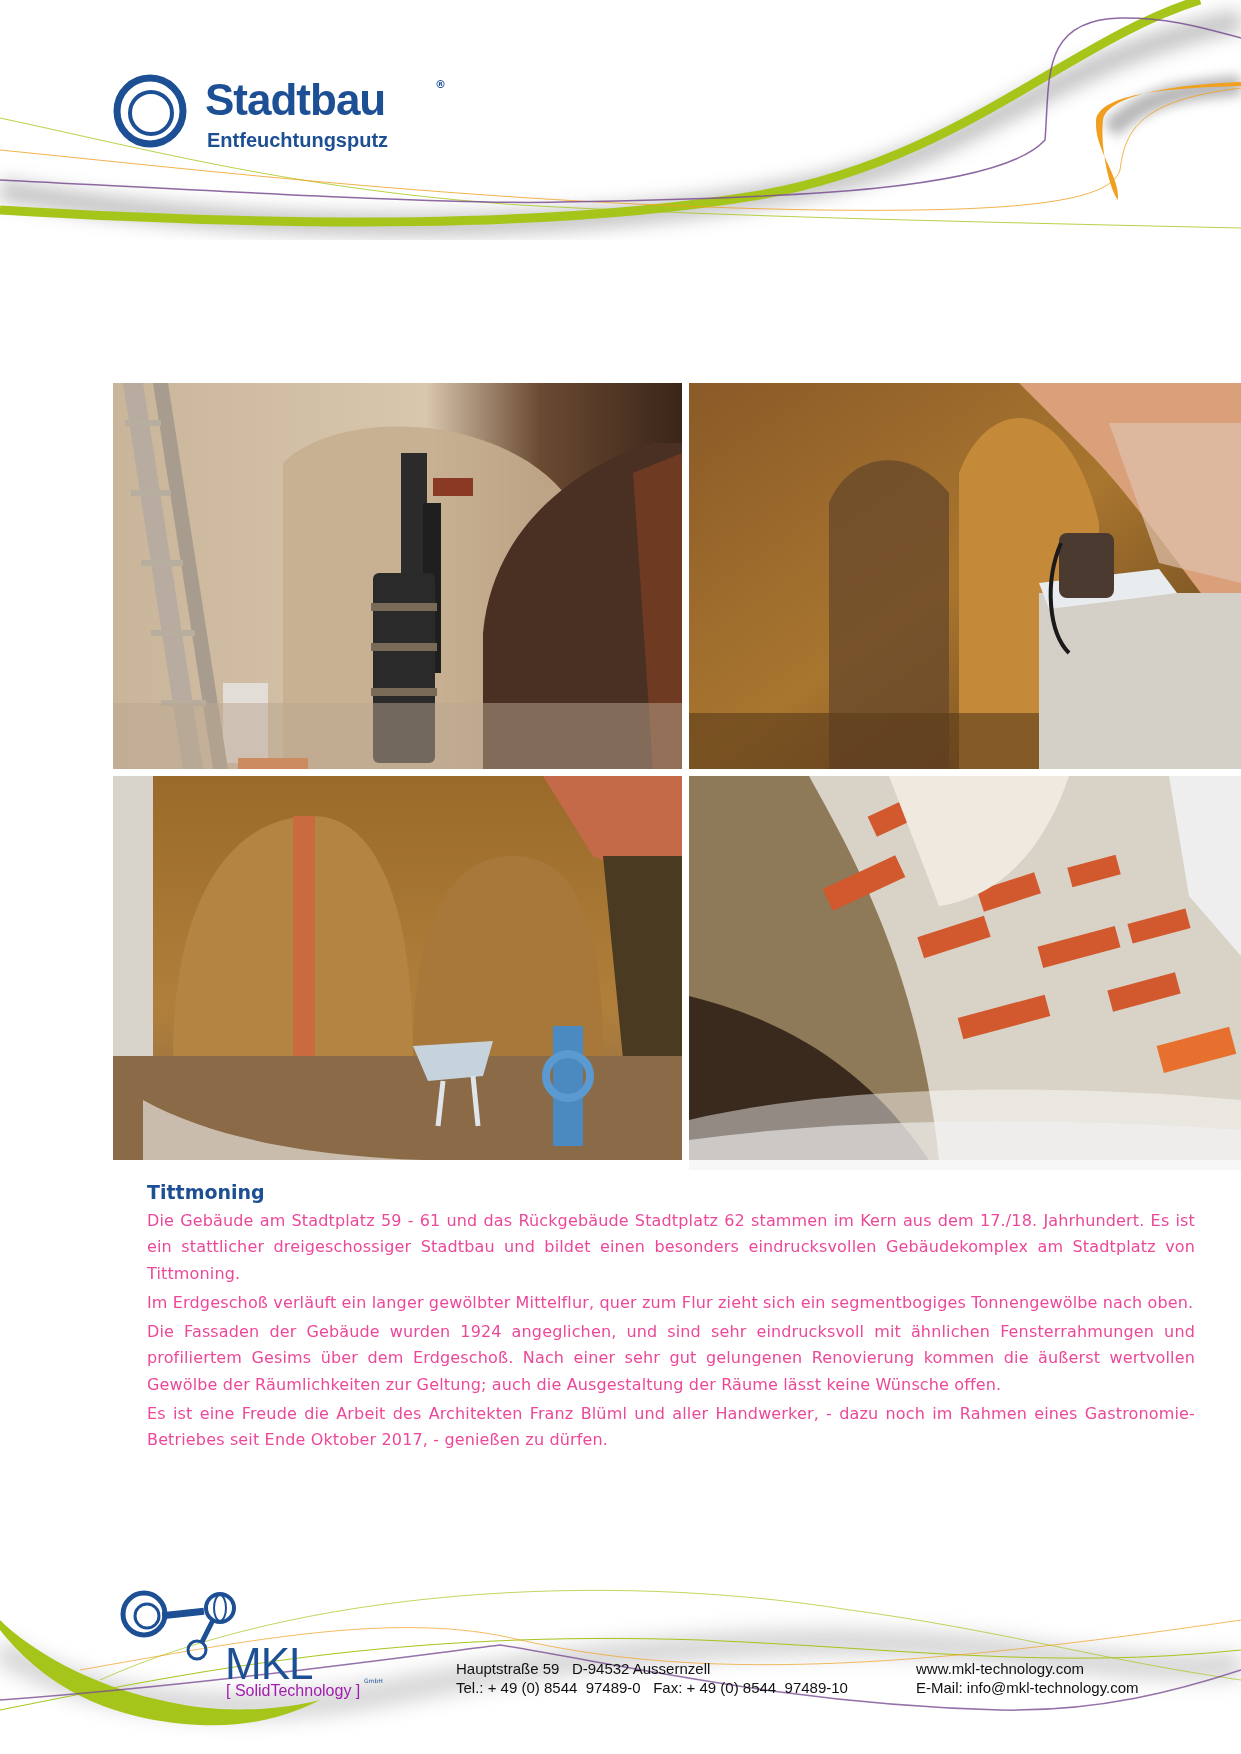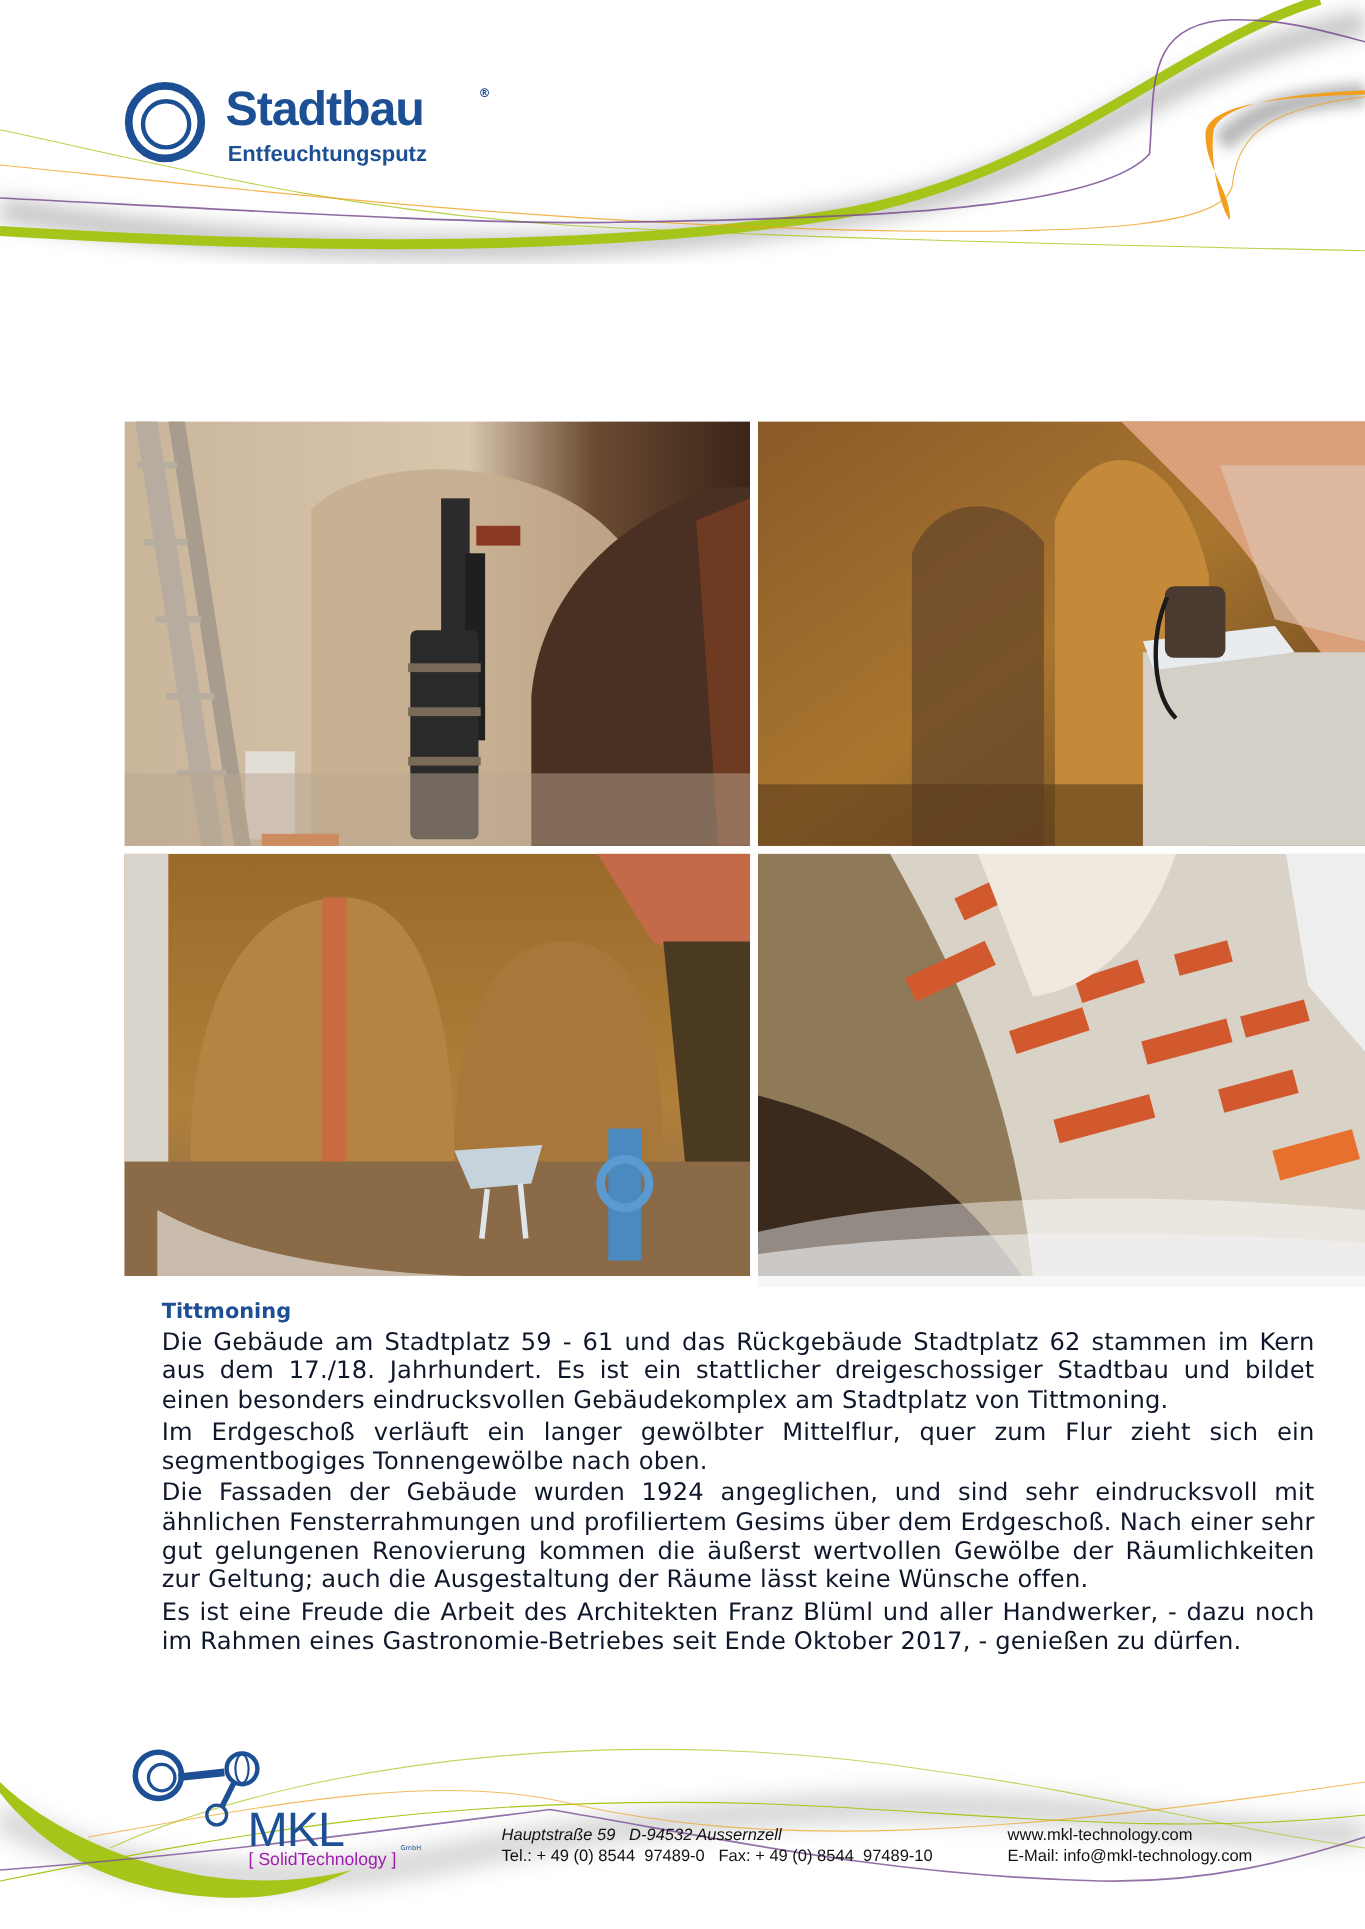--- a/index.html
+++ b/index.html
@@ -40,22 +40,22 @@
     .photo svg { display: block; width: 100%; height: 100%; }
     #photo-wave { left: 113px; top: 1060px; width: 1128px; height: 110px; pointer-events: none; }
 
     
     #article { left: 119px; top: 1180px; width: 1048px; margin-left: 28px; }
     #section-heading {
       font-family: "DejaVu Sans", sans-serif; font-weight: bold; font-size: 19px;
       color: #1d4f94; margin: 0 0 4px 0; line-height: 24px;
     }
     .para {
-      font-family: "DejaVu Sans", sans-serif; font-size: 22px; line-height: 26.3px;
-      margin: 0 0 3px 0; text-align: justify; color: #0f172a; letter-spacing: 0.15px;
+      font-family: "DejaVu Sans", sans-serif; font-size: 16px; line-height: 26.3px;
+      margin: 0 0 3px 0; text-align: justify; color: #ec4899; letter-spacing: 0.15px;
     }
 
     
     #footer-swoosh { left: 0; top: 1570px; width: 1241px; height: 184px; }
     #mkl-logo { left: 120px; top: 1590px; width: 280px; height: 115px; text-align: center; }
     .mkl-mark { position: absolute; left: 0; top: 0; width: 130px; height: 72px; }
     .mkl-name {
       position: absolute; left: 105px; top: 52px; font-family: "Liberation Sans", sans-serif;
       font-size: 44px; color: #1d4f94; letter-spacing: -1px; line-height: 1;
     }
@@ -249,19 +249,19 @@
     <ellipse cx="100" cy="18" rx="6" ry="13" fill="none" stroke="#1d4f94" stroke-width="2"></ellipse>
     <line x1="93" y1="30" x2="82" y2="52" stroke="#1d4f94" stroke-width="5"></line>
     <circle cx="77" cy="60" r="9" fill="none" stroke="#1d4f94" stroke-width="3"></circle>
   </svg>
   <span class="mkl-name">MKL</span>
   <span class="mkl-gmbh">GmbH</span>
   <span class="mkl-tag">[ SolidTechnology ]</span>
 </div>
 
 <div id="footer-address" class="footer-text">
-  <div style="white-space:pre;font-style:italic;">Hauptstraße 59   D-94532 Aussernzell</div>
+  <div style="white-space:pre;">Hauptstraße 59   D-94532 Aussernzell</div>
   <div style="white-space:pre;">Tel.: + 49 (0) 8544  97489-0   Fax: + 49 (0) 8544  97489-10</div>
 </div>
 <div id="footer-web" class="footer-text">
   <div>www.mkl-technology.com</div>
   <div>E-Mail: info@mkl-technology.com</div>
 </div>
 
 </body></html>

